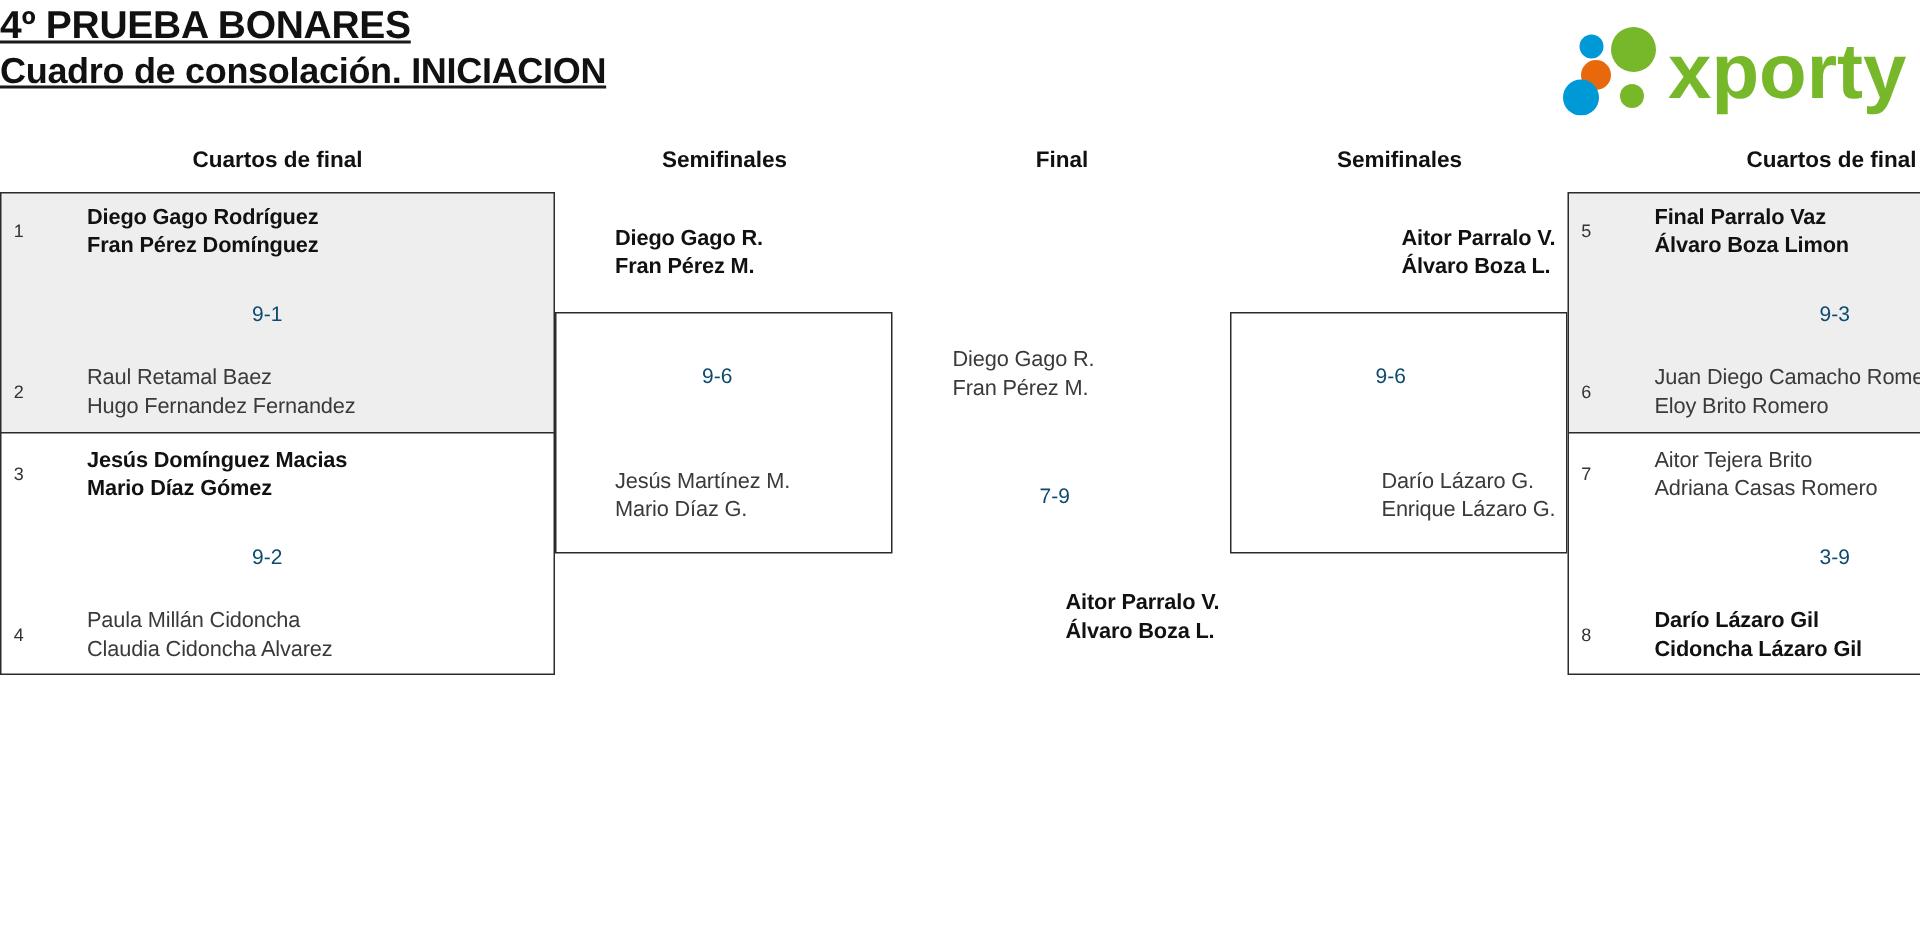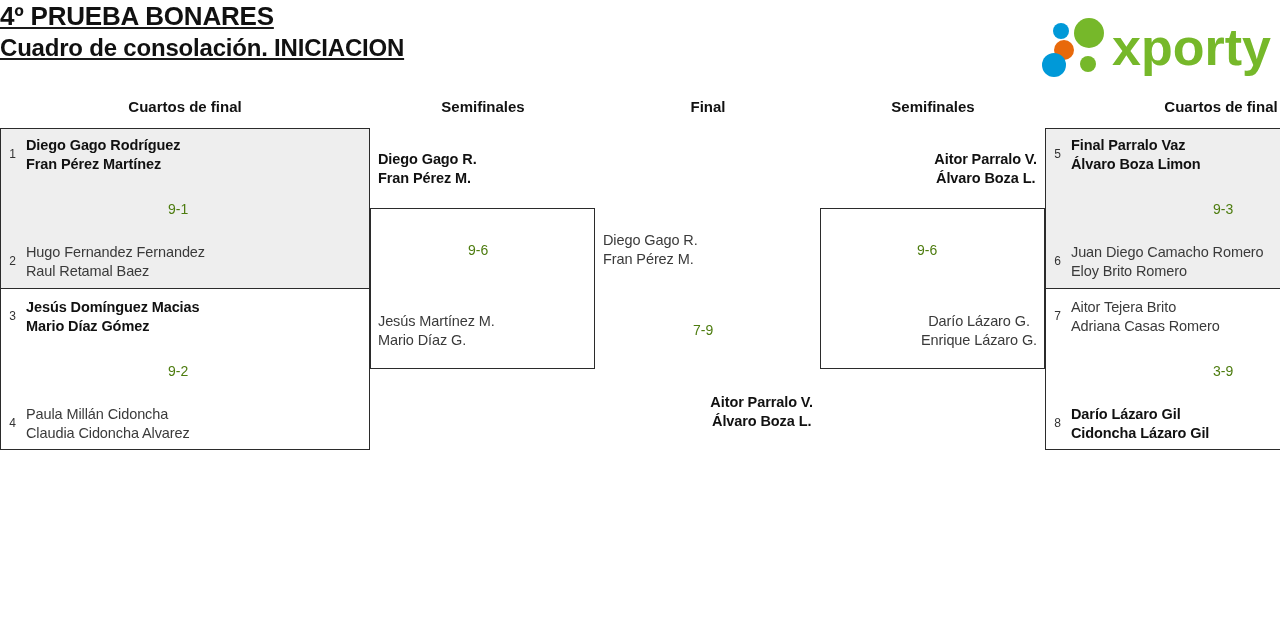--- a/index.html
+++ b/index.html
@@ -45,31 +45,31 @@
     position: absolute;
     display: flex; align-items: flex-start; gap: 9px;
     white-space: nowrap;
   }
   .slot.right { flex-direction: row-reverse; }
 
   .seed {
     font-size: 12px; color: #333333; line-height: 16px;
     padding-top: 10px; min-width: 9px; text-align: center;
   }
-  .names { line-height: 19px; }
+  .names { line-height: 19px; margin-left: 32px; }
   .names .n {
     font-size: 14.5px; color: #3a3a3a; font-weight: 400;
     letter-spacing: -0.1px;
   }
   .bold .names .n { font-weight: 700; color: #111111; }
-  .slot.right .names { text-align: center; }
+  .slot.right .names { text-align: left; }
 
   
   .score {
-    position: absolute; font-size: 14px; color: #4d7c0f;
+    position: absolute; font-size: 14px; color: #0c4a6e;
     line-height: 18px; white-space: nowrap;
   }
 </style>
 </head>
 <body>
 
 <div id="root">
 
   <div class="title-block">
     <div class="title-line1">4º PRUEBA BONARES</div>
@@ -93,29 +93,29 @@
   <div class="col-head" style="left:783px; width:300px;">Semifinales</div>
   <div class="col-head" style="left:1071px;width:300px;">Cuartos de final</div>
 
   <div class="box shaded" style="left:0px; top:128px; width:370px; height:161px;"></div>
   <div class="box" style="left:0px; top:288px; width:370px; height:162px;"></div>
 
   <div class="slot bold" style="left:8px; top:136px;">
     <div class="seed">1</div>
     <div class="names">
       <div class="n">Diego Gago Rodríguez</div>
-      <div class="n">Fran Pérez Martínez</div>
+      <div class="n">Fran Pérez Domínguez</div>
     </div>
   </div>
   <div class="score" style="left:168px; top:200px;">9-1</div>
   <div class="slot" style="left:8px; top:243px;">
     <div class="seed">2</div>
     <div class="names">
+      <div class="n">Raul Retamal Baez</div>
       <div class="n">Hugo Fernandez Fernandez</div>
-      <div class="n">Raul Retamal Baez</div>
     </div>
   </div>
 
   <div class="slot bold" style="left:8px; top:298px;">
     <div class="seed">3</div>
     <div class="names">
       <div class="n">Jesús Domínguez Macias</div>
       <div class="n">Mario Díaz Gómez</div>
     </div>
   </div>

